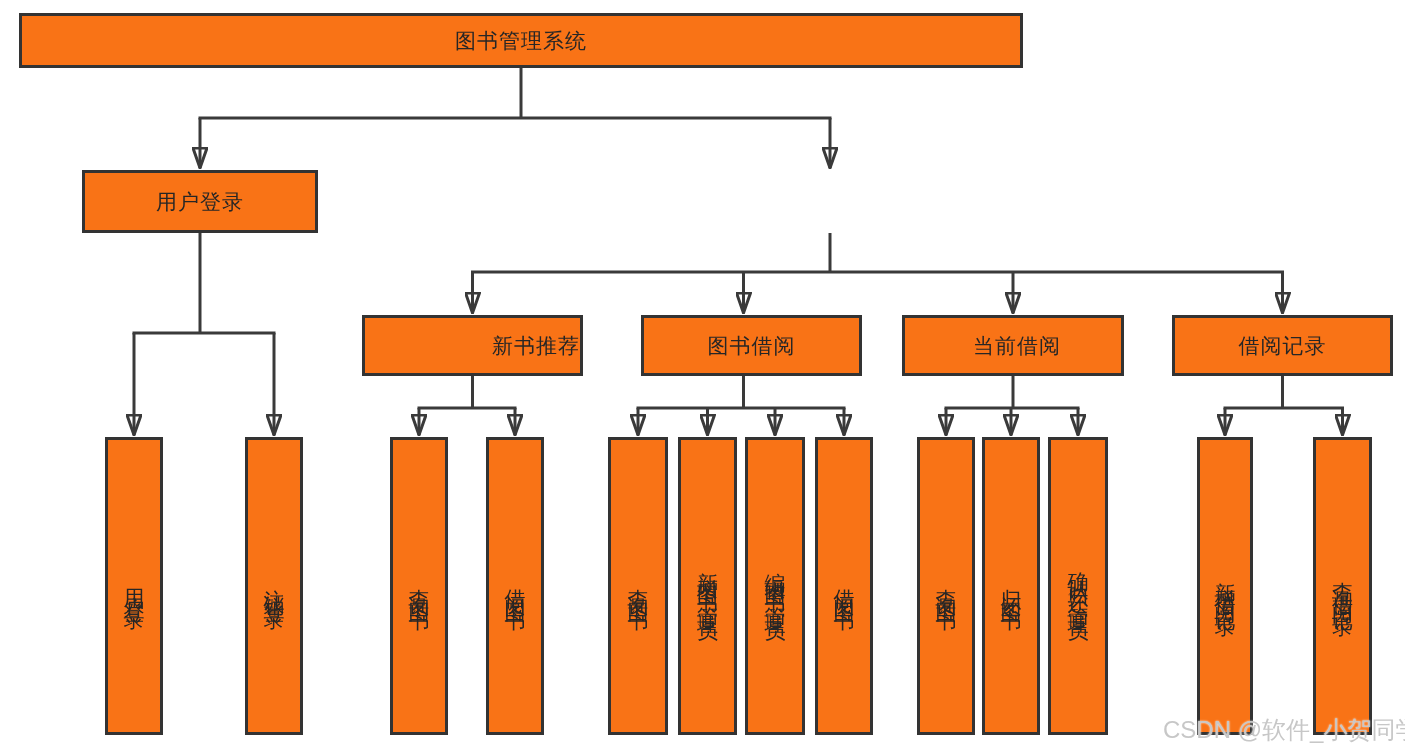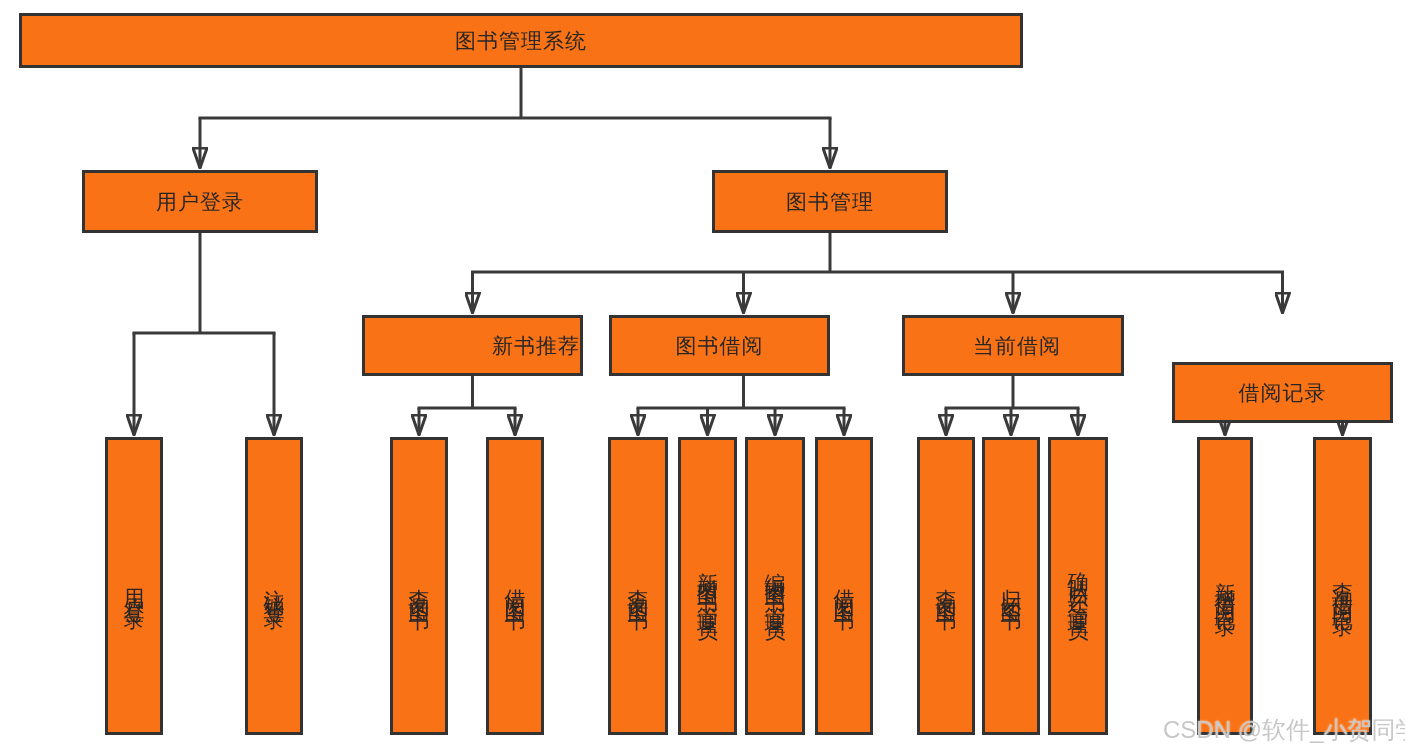--- a/index.html
+++ b/index.html
@@ -113,34 +113,31 @@
     <path d="M1342.5,408 L1342.5,435" marker-end="url(#arrow)"></path>
   </svg>
 
   <div class="node" style="left:19px; top:13px; width:1004px; height:55px;">
     <span class="hlabel">图书管理系统</span>
   </div>
 
   <div class="node" style="left:82px; top:170px; width:236px; height:63px;">
     <span class="hlabel">用户登录</span>
   </div>
-  <div class="node" style="left:712px; top:170px; width:236px; height:63px;">
-    <span class="hlabel">图书管理</span>
-  </div>
 
   <div class="node" style="left:362px; top:315px; width:221px; height:61px;justify-content:flex-end;">
     <span class="hlabel">新书推荐</span>
   </div>
-  <div class="node" style="left:609px; top:315px; width:221px; height:61px;">
+  <div class="node" style="left:641px; top:315px; width:221px; height:61px;">
     <span class="hlabel">图书借阅</span>
   </div>
   <div class="node" style="left:902px; top:315px; width:222px; height:61px;padding-left:8px;">
     <span class="hlabel">当前借阅</span>
   </div>
-  <div class="node" style="left:1172px; top:315px; width:221px; height:61px;margin-top:47px;">
+  <div class="node" style="left:1172px; top:315px; width:221px; height:61px;">
     <span class="hlabel">借阅记录</span>
   </div>
 
   <div class="node" style="left:105px; top:437px; width:58px; height:298px;">
     <span class="vlabel">用户登录</span>
   </div>
   <div class="node" style="left:245px; top:437px; width:58px; height:298px;">
     <span class="vlabel">注销登录</span>
   </div>
 

